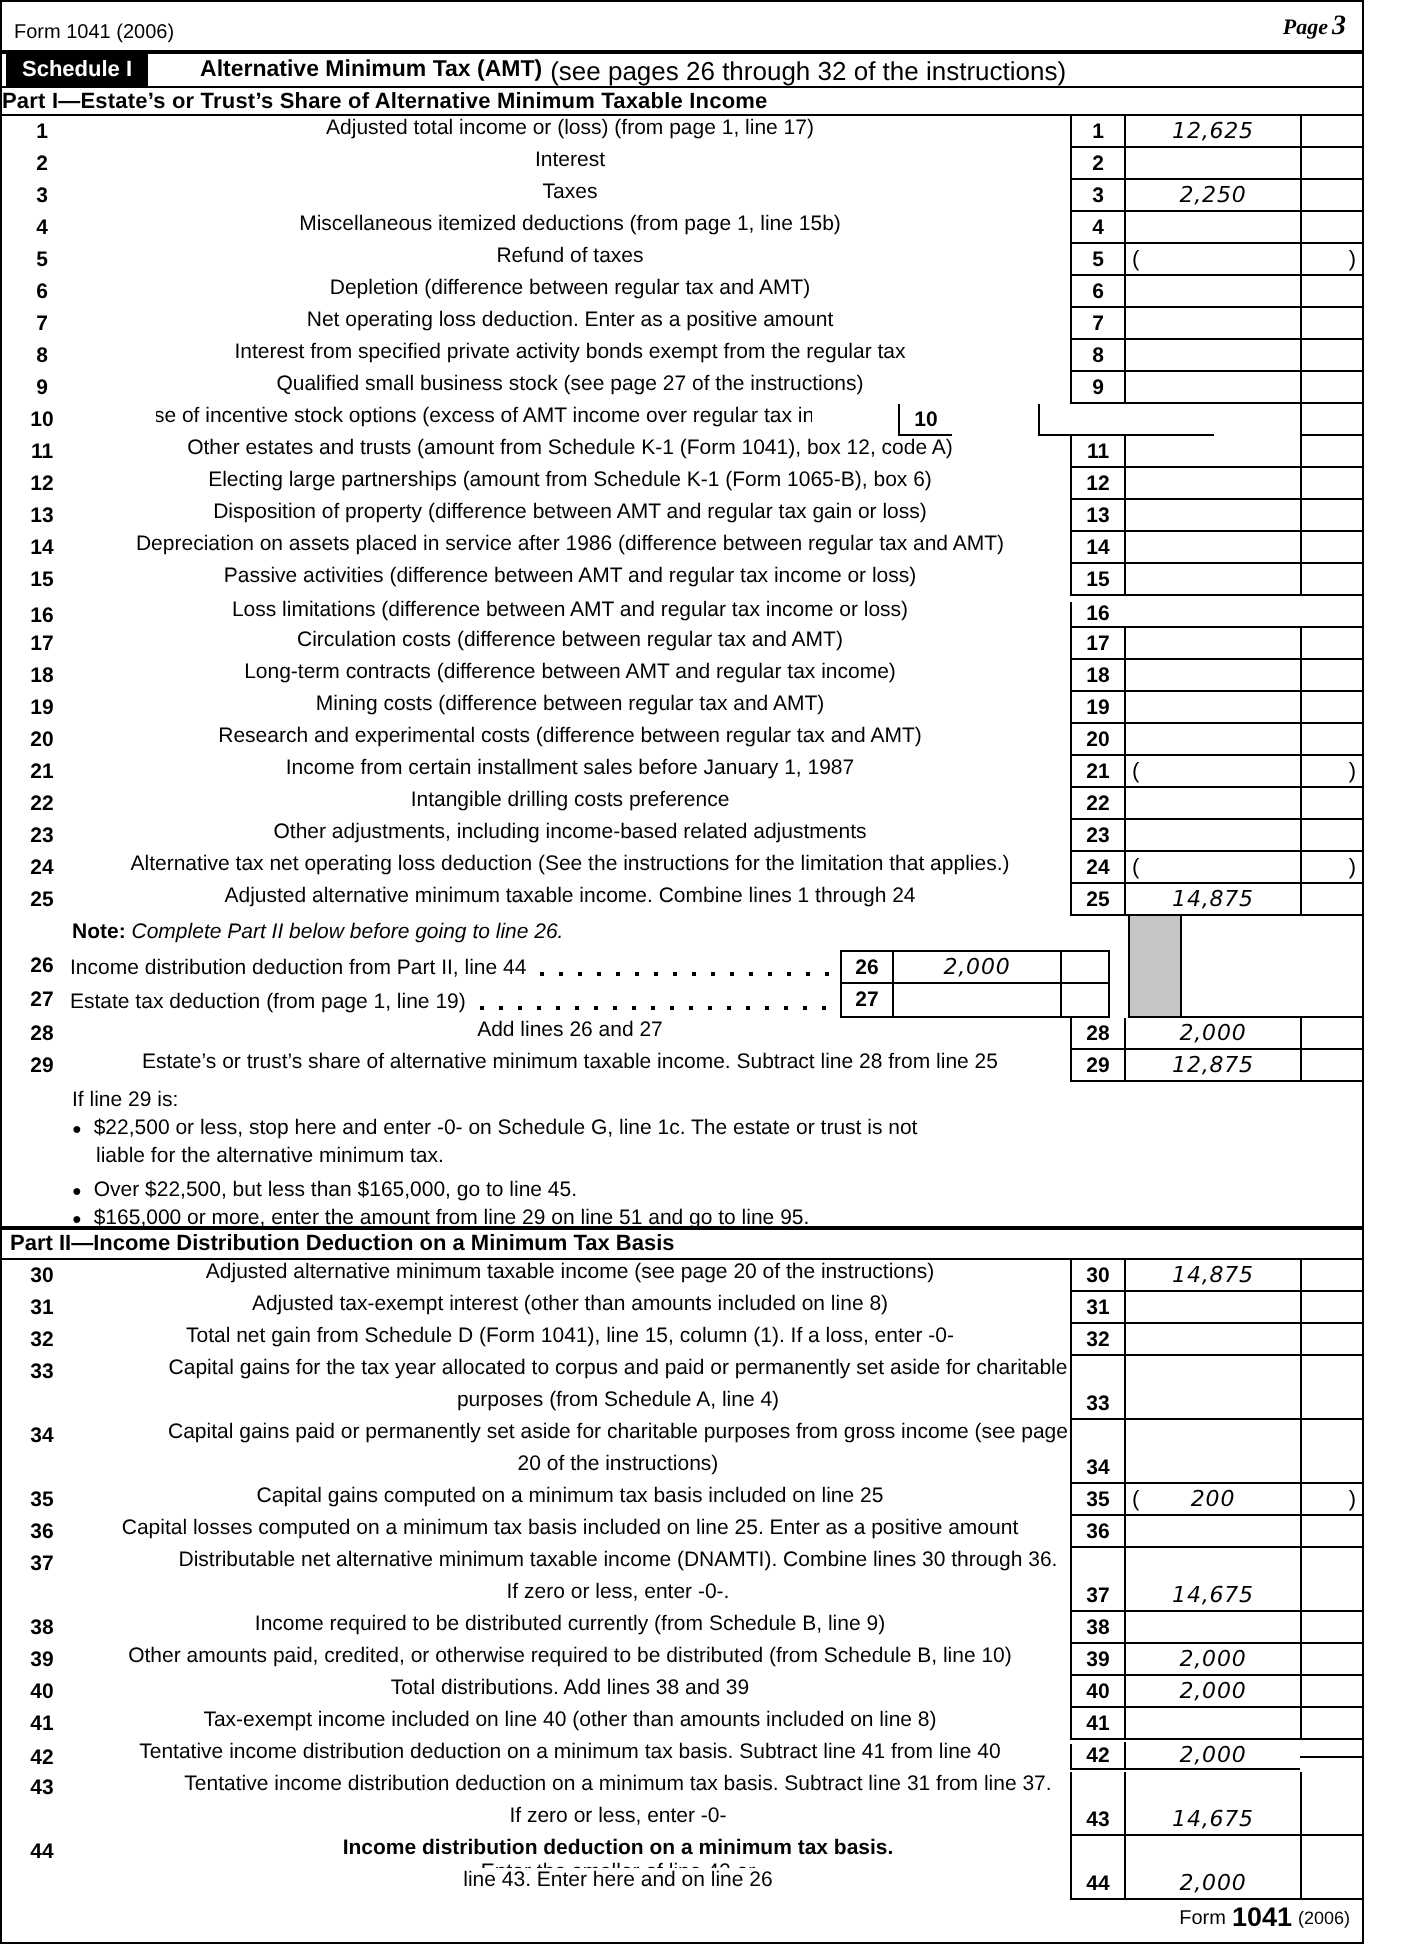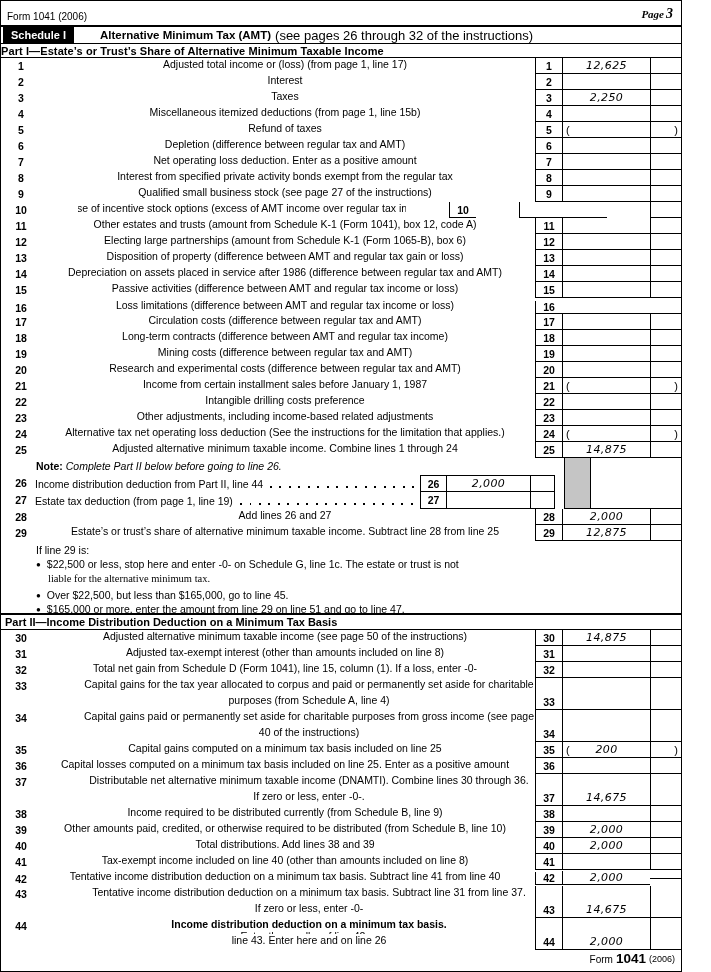--- a/index.html
+++ b/index.html
@@ -56,21 +56,21 @@
         box-sizing:border-box;flex:none;}
   .icts{flex:1;}
   .grayc{position:absolute;left:563px;top:0;width:27px;height:51px;background:#c5c5c5;
          border-left:1px solid #000;border-right:1px solid #000;border-bottom:1px solid #000;box-sizing:border-box;}
   .tallc{position:absolute;left:590px;top:0;width:119px;height:51px;border-bottom:1px solid #000;box-sizing:border-box;}
   
   .bullets{height:72px;box-sizing:border-box;padding:1px 0 0 35px;font-size:10.5px;}
   .bintro{height:15px;display:flex;align-items:center;}
   .bl{height:14px;display:flex;align-items:center;white-space:nowrap;}
   .bdot{margin-right:6px;font-size:8px;}
-  .bcont{padding-left:12px;font-family:Liberation Serif, serif;}
+  .bcont{padding-left:12px;}
   
   .footer{height:23px;display:flex;justify-content:flex-end;align-items:flex-start;
           padding:4px 6px 0 0;font-size:10px;}
   .f1041{font-weight:bold;font-size:13.5px;margin:0 3px;position:relative;top:-3px;}
   .fyear{font-size:9px;}
 </style>
 </head>
 <body>
 
 <div class="page">
@@ -524,32 +524,32 @@
     </div>
     <div class="bl bcont">
       <span>liable for the alternative minimum tax.</span>
     </div>
     <div class="bl" style="margin-top:3px;">
       <span class="bdot">●</span>
       <span>Over $22,500, but less than $165,000, go to line 45.</span>
     </div>
     <div class="bl">
       <span class="bdot">●</span>
-      <span>$165,000 or more, enter the amount from line 29 on line 51 and go to line 47.</span>
+      <span>$165,000 or more, enter the amount from line 29 on line 51 and go to line 95.</span>
     </div>
   </div>
 
   <div class="p2head">Part II—Income Distribution Deduction on a Minimum Tax Basis</div>
 
   <div>
       <div class="frow" style="height: 16px;">
         <div class="ln">30</div>
         <div class="desc">
           <div class="dline">
-            <span>Adjusted alternative minimum taxable income (see page 50 of the instructions)</span>
+            <span>Adjusted alternative minimum taxable income (see page 20 of the instructions)</span>
             <div class="leader"></div>
           </div>
         </div>
         <div class="gc gnum">30</div>
         <div class="gc gamt">
           <span class="val">14,875</span>
         </div>
         <div class="gc gcts"></div>
       </div>
       <div class="frow" style="height: 16px;">
@@ -597,21 +597,21 @@
         </div>
         <div class="gc gcts"></div>
       </div>
       <div class="frow dbl" style="height: 32px;">
         <div class="ln">34</div>
         <div class="desc">
           <div class="dline">
             <span>Capital gains paid or permanently set aside for charitable purposes from gross income (see page</span>
           </div>
           <div class="dline">
-            <span>40 of the instructions)</span>
+            <span>20 of the instructions)</span>
             <div class="leader"></div>
           </div>
         </div>
         <div class="gc gnum">34</div>
         <div class="gc gamt">
           <span class="val"></span>
         </div>
         <div class="gc gcts"></div>
       </div>
       <div class="frow" style="height: 16px;">

